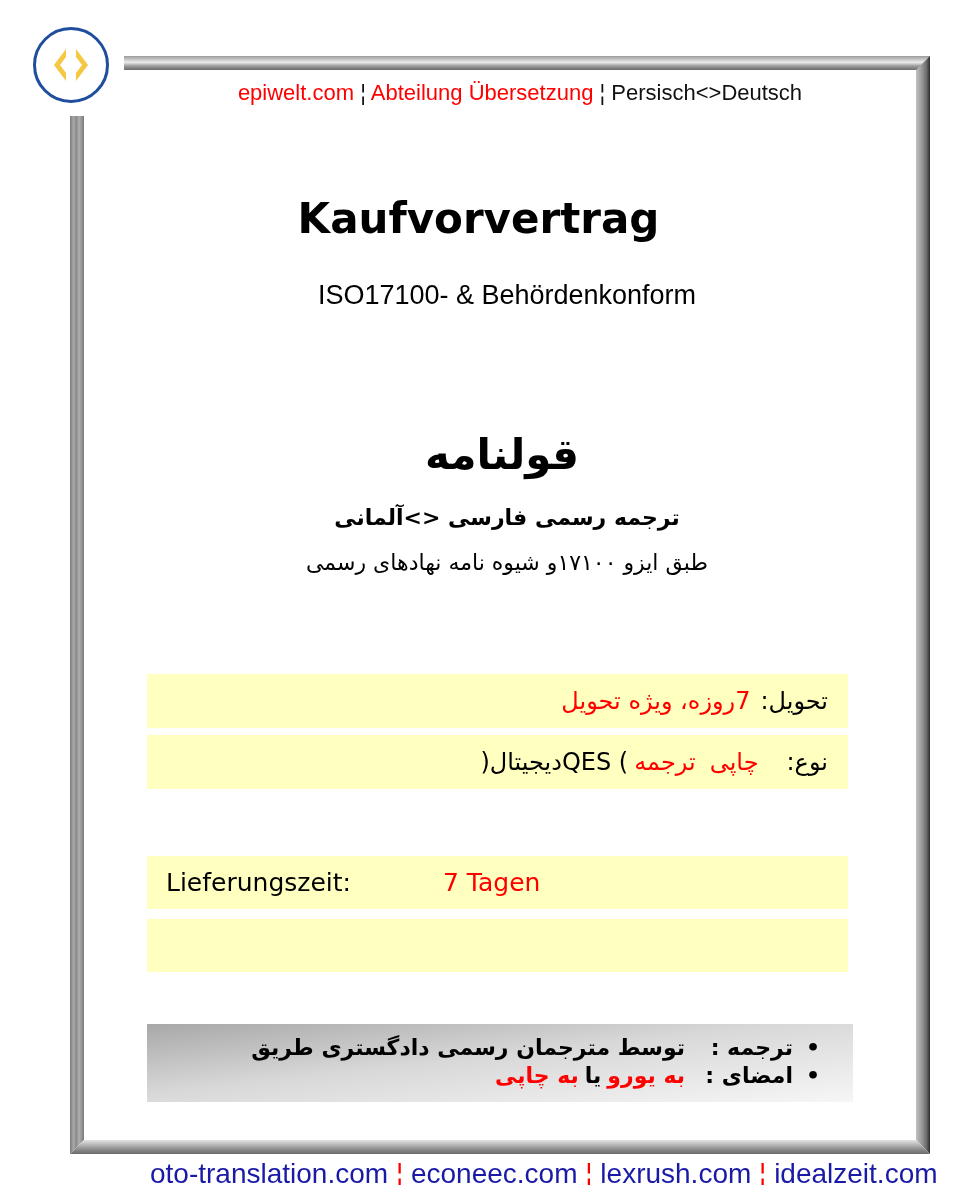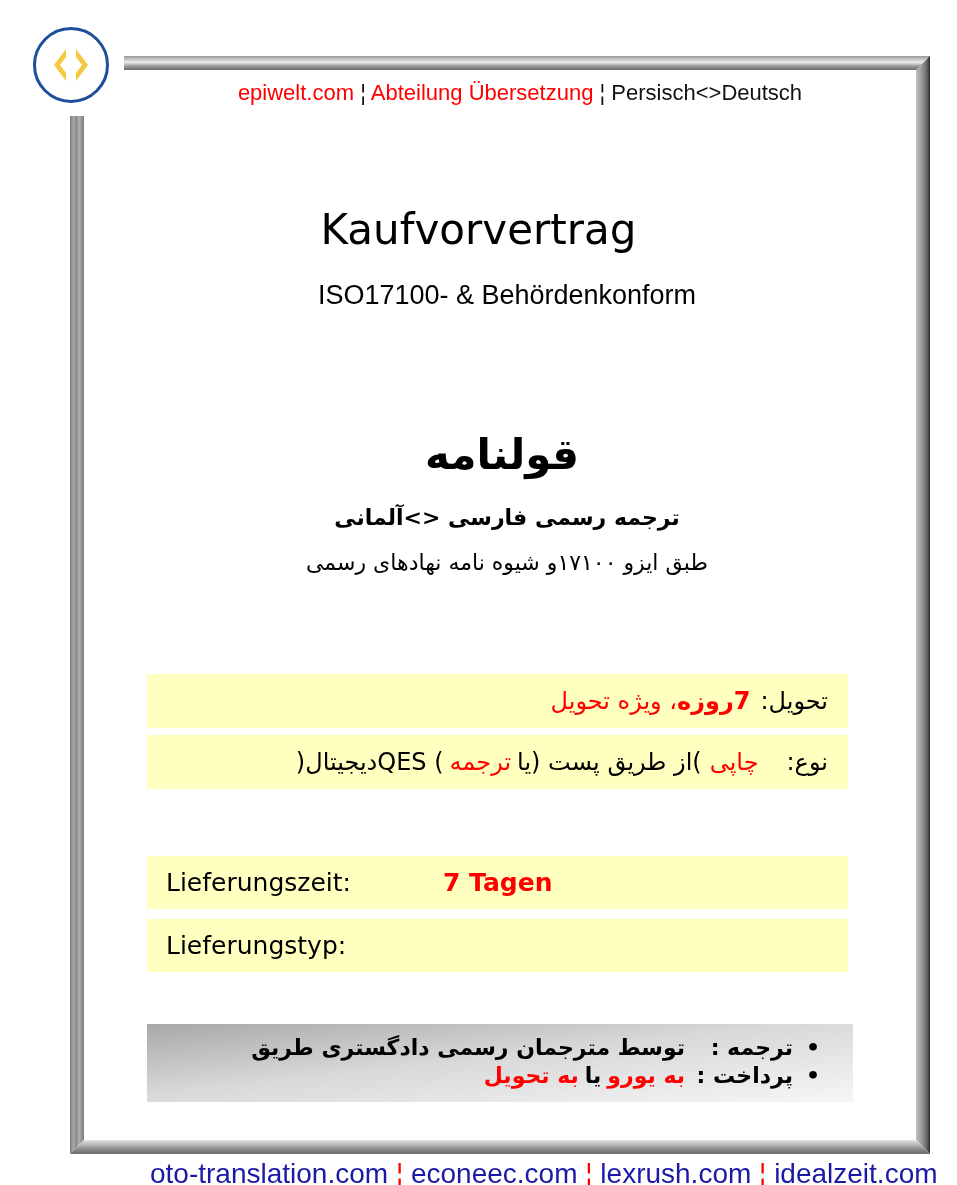--- a/index.html
+++ b/index.html
@@ -21,37 +21,37 @@
   
   .logo { position:absolute; left:33px; top:27px; width:76px; height:76px; border:3px solid #1f4e9c;
     border-radius:50%; background:#fff; box-sizing:border-box; display:flex; align-items:center; justify-content:center; }
   .logo svg { width:50px; height:40px; }
 
   .header-line { position:absolute; left:160px; top:80px; width:720px; text-align:center;
     font-family:"Liberation Sans", sans-serif; font-size:22px; white-space:nowrap; }
   .red { color:#ff0000;text-align:center; }
   .blk { color:#111; }
 
-  .title-de { position:absolute; left:0; width:957px; top:205px; text-align:center;
-    font-family:"DejaVu Sans", sans-serif; font-weight:normal; font-size:42px; }
+  .title-de { position:absolute; left:0; width:957px; top:194px; text-align:center;
+    font-family:"DejaVu Sans", sans-serif; font-weight:bold; font-size:42px; }
   .subtitle-de { position:absolute; left:0; width:1014px; top:280px; text-align:center;
     font-family:"Liberation Sans", sans-serif; font-size:27px; }
 
   .title-fa { position:absolute; left:0; width:1004px; top:430px; text-align:center; direction:rtl;
     font-weight:bold; font-size:42px; }
   .subtitle-fa { position:absolute; left:0; width:1014px; top:505px; text-align:center; direction:rtl;
     font-weight:bold; font-size:22px; }
   .iso-fa { position:absolute; left:0; width:1014px; top:550px; text-align:center; direction:rtl;
     font-size:22px; }
 
   .box { position:absolute; left:147px; width:701px; background:#ffffc0; box-sizing:border-box; }
   .fa-row { direction:rtl; font-size:24px; padding-right:20px; display:flex; align-items:center; }
   .de-row { font-size:25px; padding-left:19px; display:flex; align-items:center; }
   .de-label { width:270px; }
-  .b { font-weight:bold; }
+  .b { font-weight:normal; }
 
   .notes { position:absolute; left:147px; top:1024px; width:706px; height:78px;
     background:linear-gradient(to bottom right,#a8a8a8 0%,#d8d8d8 45%,#f6f6f6 100%);
     direction:rtl; box-sizing:border-box; padding-right:20px; padding-top:10px; font-weight:bold; font-size:22px; line-height:28px; }
   .note-line { display:flex; align-items:center; }
   .bullet { width:40px; text-align:center; }
   .note-label { width:108px; }
 
   .footer-links { position:absolute; left:150px; top:1158px; width:710px; text-align:right;
     font-family:"Liberation Sans", sans-serif; font-size:28px; white-space:nowrap; color:#1a1aa6; }
@@ -92,51 +92,49 @@
   <span style="width:10px"></span>
   <span class="red b">7روزه</span>
   <span class="red">، ویژه تحویل</span>
 </div>
 
 <div class="box fa-row" style="top:735px;height:54px;">
   <span>نوع:</span>
   <span style="width:28px"></span>
   <span class="red">چاپی</span>
   <span style="width:8px"></span>
-  <span>)از طریق پست (یا</span>
   <span style="width:6px"></span>
   <span class="red">ترجمه</span>
   <span style="width:6px"></span>
   <span>) QESدیجیتال(</span>
 </div>
 
 <div class="box de-row" style="top:856px;height:53px;">
   <span class="de-label">Lieferungszeit:</span>
   <span style="width:7px"></span>
   <span class="red b">7 Tagen</span>
 </div>
 
 <div class="box de-row" style="top:919px;height:53px;">
-  <span class="de-label">Lieferungstyp:</span>
 </div>
 
 <div class="notes">
   <div class="note-line">
     <span class="bullet">•</span>
     <span class="note-label">ترجمه :</span>
     <span>توسط مترجمان رسمی دادگستری طریق</span>
   </div>
   <div class="note-line">
     <span class="bullet">•</span>
-    <span class="note-label">پرداخت :</span>
+    <span class="note-label">امضای :</span>
     <span class="red">به یورو</span>
     <span style="width:6px"></span>
     <span>یا</span>
     <span style="width:6px"></span>
-    <span class="red">به تحویل</span>
+    <span class="red">به چاپی</span>
   </div>
 </div>
 
 <div class="footer-links">
   <span>oto-translation.com</span>
   <span class="sep">¦</span>
   <span>econeec.com</span>
   <span class="sep">¦</span>
   <span>lexrush.com</span>
   <span class="sep">¦</span>

